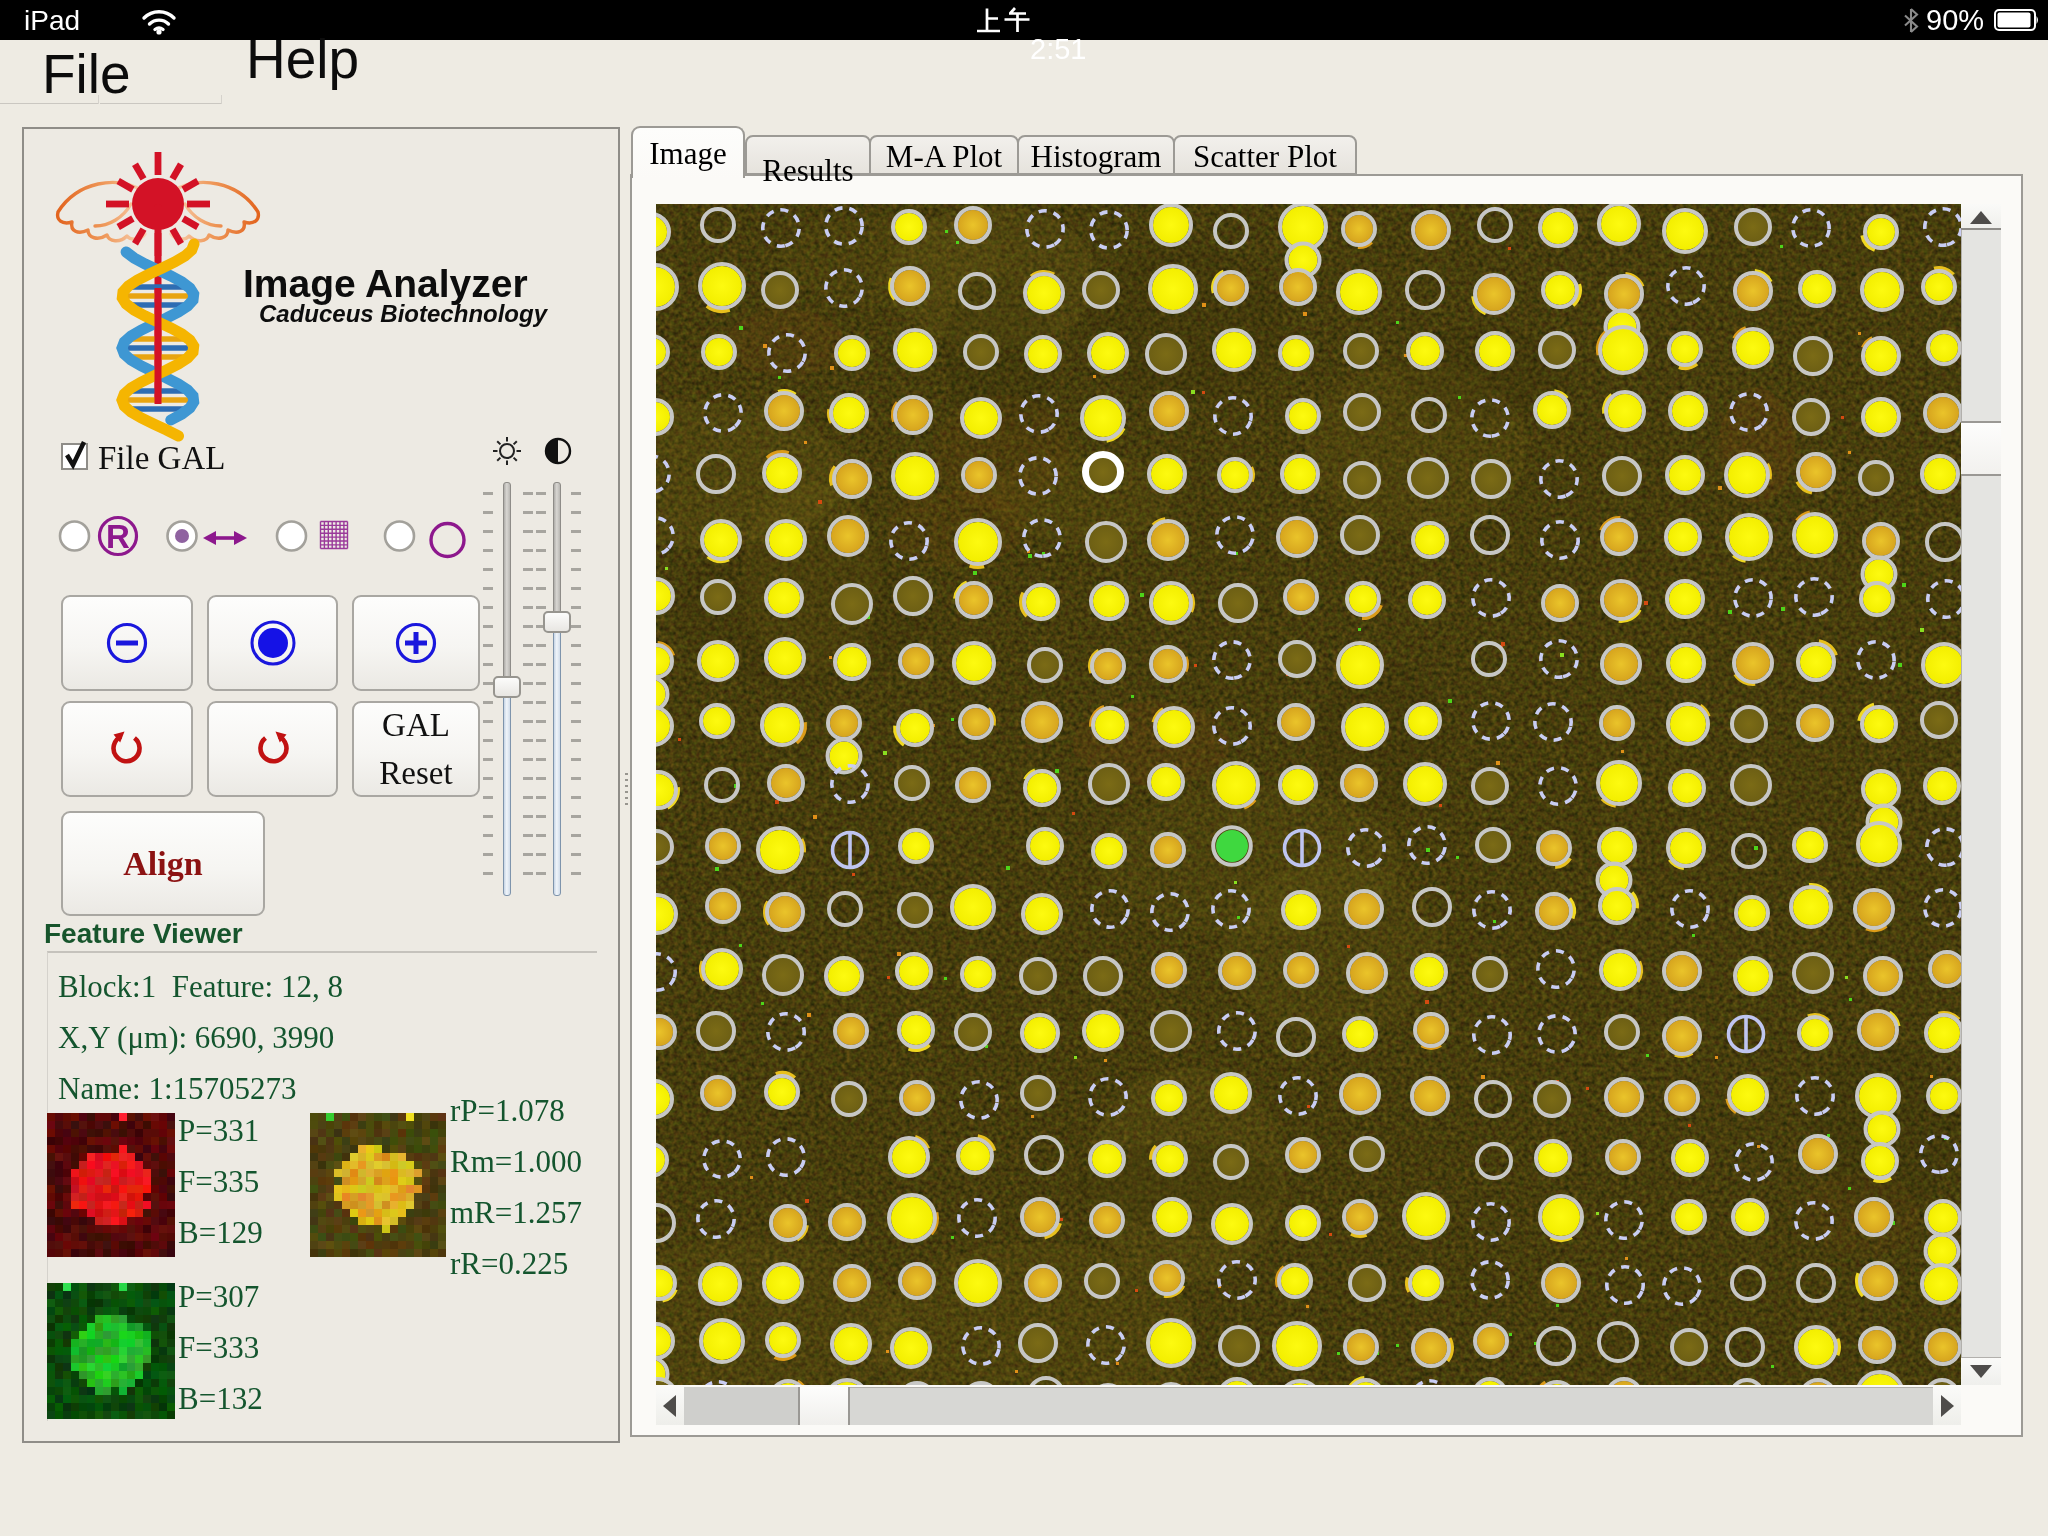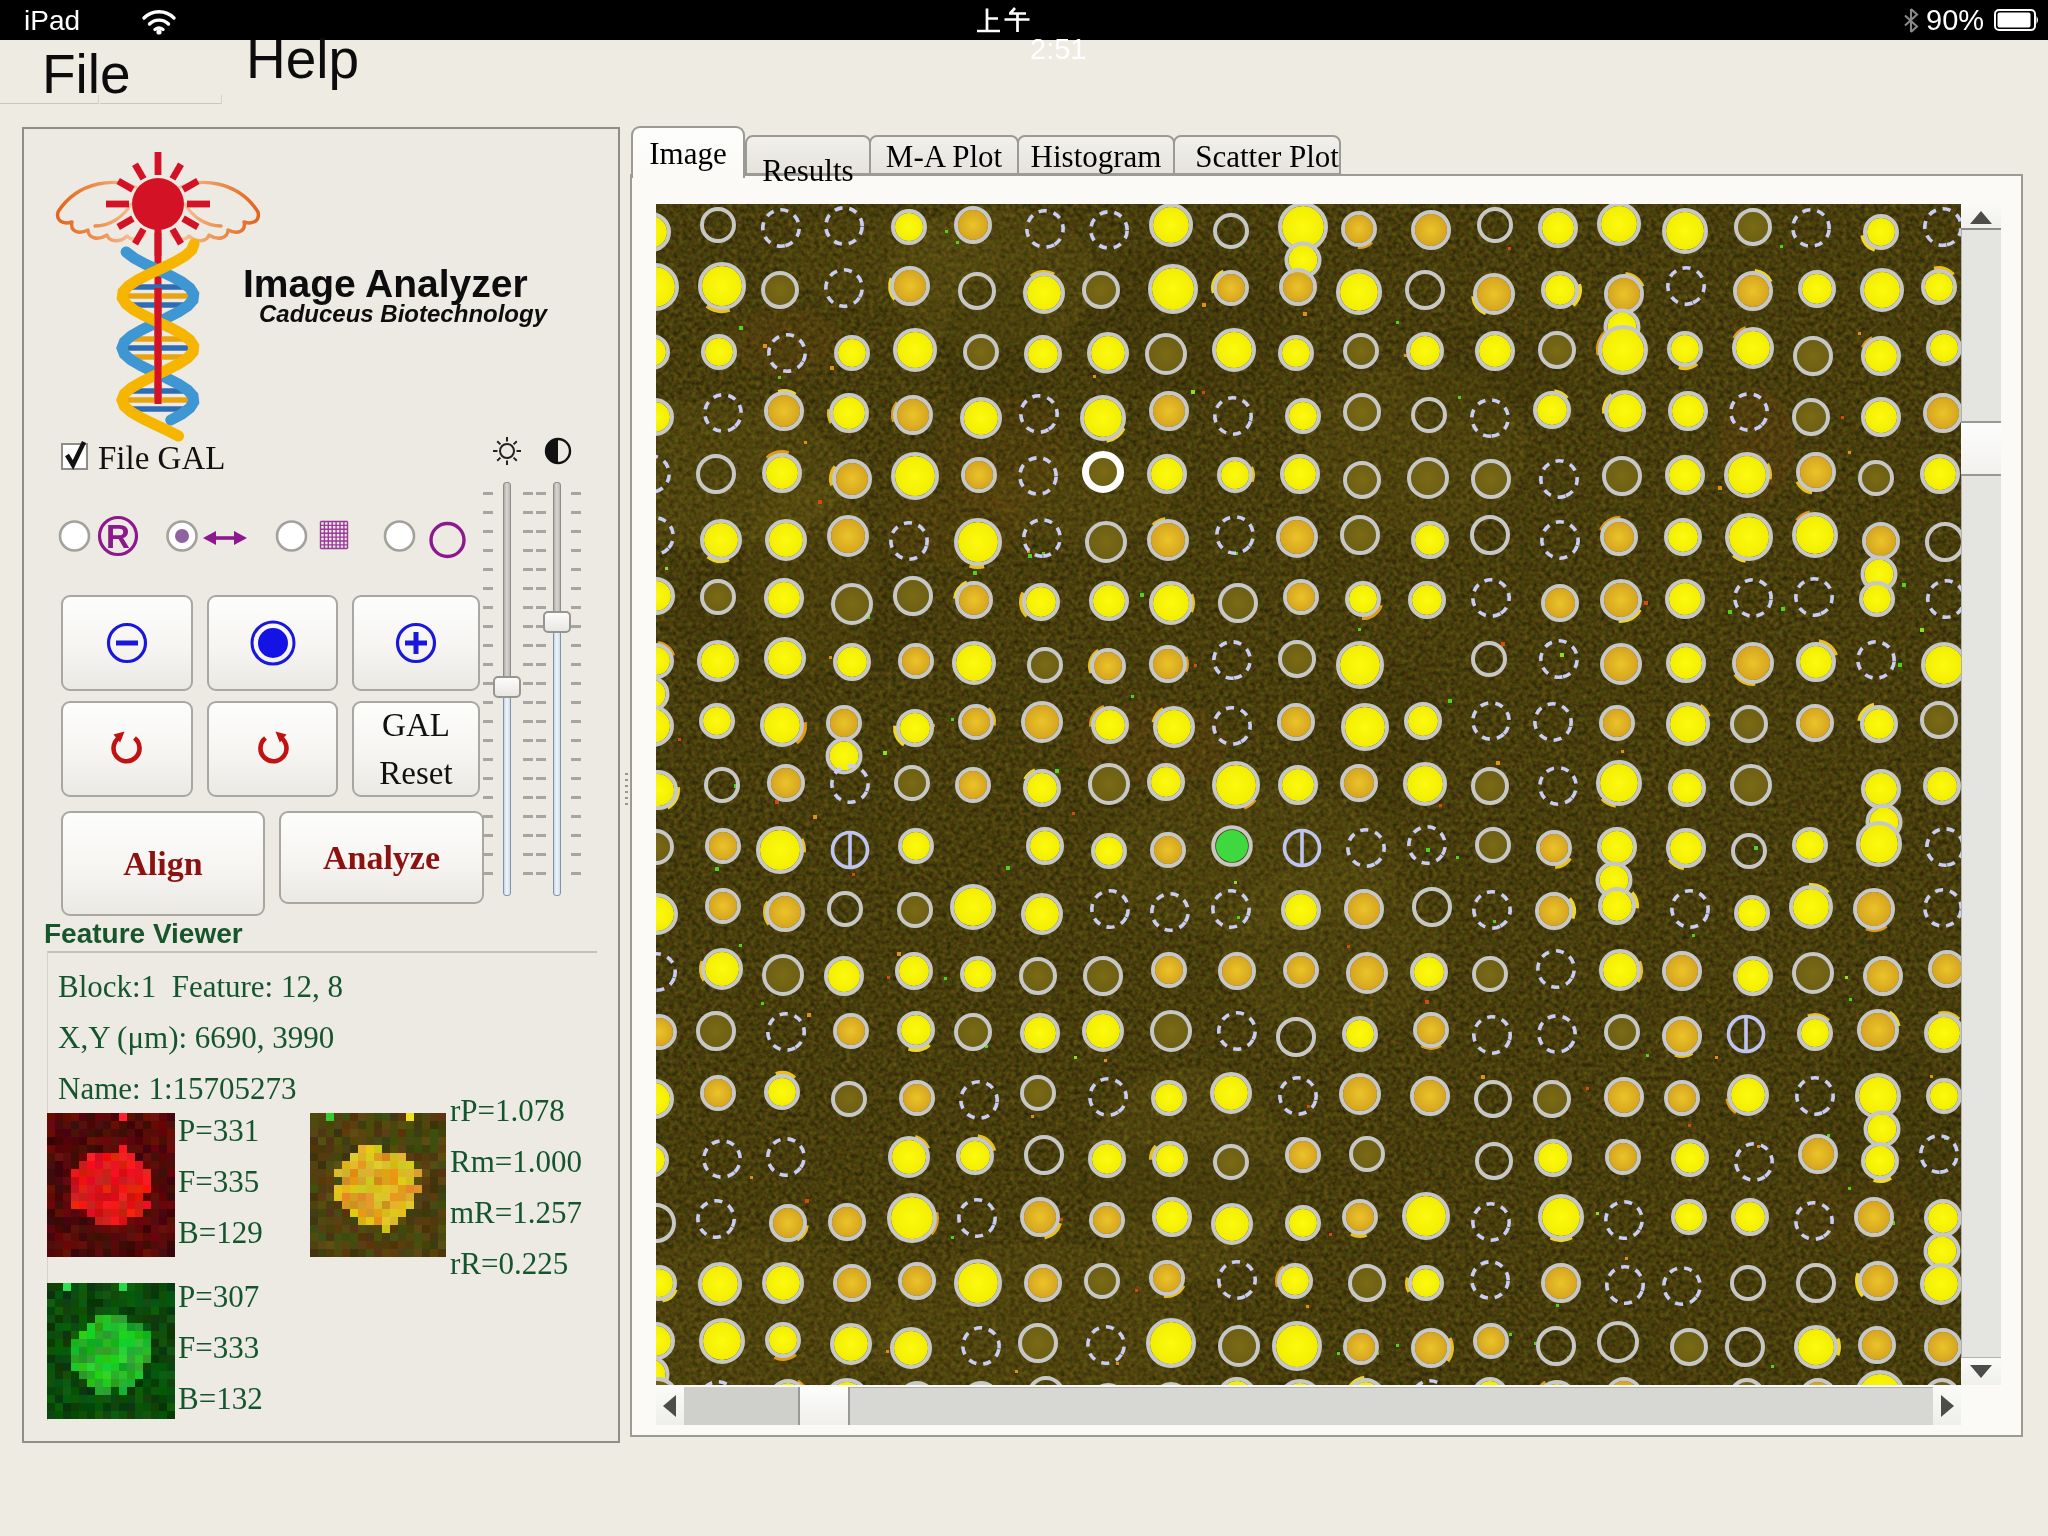--- a/index.html
+++ b/index.html
@@ -177,21 +177,20 @@
       </svg>
 </div>
 <div class="btn" style="left:207px;top:701px;width:131px;height:96px;">
   <svg width="40" height="40" viewBox="0 0 40 40">
         <path d="M12.5 9 A 13 13 0 1 0 26 7.5" fill="none" stroke="#c11212" stroke-width="4.6"></path>
         <path d="M26.8 13.5 L 22.5 2.5 L 33.5 5.5 Z" fill="#c11212"></path>
       </svg>
 </div>
 <div class="btn serif" style="left:352px;top:701px;width:128px;height:96px;font-size:33px;color:#111;line-height:48px;text-align:center;">GAL<br>Reset</div>
 <div class="btn serif" style="left:61px;top:811px;width:204px;height:105px;font-size:34px;font-weight:bold;color:#8c1212;">Align</div>
-<div class="btn serif" style="left:279px;top:811px;width:205px;height:93px;font-size:34px;font-weight:bold;color:#8c1212;">Analyze</div>
 
 <div class="tick" style="left:483px;top:492px;height:390px;"></div>
 <div class="tick" style="left:523px;top:492px;height:390px;"></div>
 <div class="tick" style="left:536px;top:492px;height:390px;"></div>
 <div class="tick" style="left:571px;top:492px;height:390px;"></div>
 
 <div class="abs" style="left:503px;top:482px;width:8px;height:200px;background:linear-gradient(90deg,#aeaca8,#d8d6d2 45%,#b8b6b2);border:1px solid #8e8c88;border-radius:3px;"></div>
 <div class="abs" style="left:503px;top:682px;width:8px;height:214px;background:linear-gradient(90deg,#c6d4e4,#f0f5fa 45%,#d0dcea);border:1px solid #7e94ac;border-radius:3px;"></div>
 <div class="abs" style="left:493px;top:676px;width:28px;height:22px;background:linear-gradient(180deg,#fcfcfb,#e8e6e2);border:2px solid #97958f;border-radius:5px;"></div>
 
@@ -1090,21 +1089,21 @@
 <div class="abs grn" style="left:450px;top:1093px;">rP=1.078</div>
 <div class="abs grn" style="left:450px;top:1144px;">Rm=1.000</div>
 <div class="abs grn" style="left:450px;top:1195px;">mR=1.257</div>
 <div class="abs grn" style="left:450px;top:1246px;">rR=0.225</div>
 
 <div class="abs" style="left:630px;top:174px;width:1393px;height:1263px;background:#fbfaf7;border:2px solid #9c9a95;"></div>
 
 <div class="abs serif" style="left:745px;top:135px;width:126px;height:40px;background:linear-gradient(180deg,#f2f0ec,#e6e3dd);border:2px solid #9c9a95;border-radius:8px 8px 0 0;font-size:31px;text-align:center;padding-top:16px;">Results</div>
 <div class="abs serif" style="left:869px;top:135px;width:150px;height:40px;background:linear-gradient(180deg,#f2f0ec,#e6e3dd);border:2px solid #9c9a95;border-radius:8px 8px 0 0;font-size:31px;text-align:center;padding-top:2px;">M-A Plot</div>
 <div class="abs serif" style="left:1017px;top:135px;width:158px;height:40px;background:linear-gradient(180deg,#f2f0ec,#e6e3dd);border:2px solid #9c9a95;border-radius:8px 8px 0 0;font-size:31px;text-align:center;padding-top:2px;">Histogram</div>
-<div class="abs serif" style="left:1173px;top:135px;width:168px;height:40px;background:linear-gradient(180deg,#f2f0ec,#e6e3dd);border:2px solid #9c9a95;border-radius:8px 8px 0 0;font-size:31px;text-align:right;padding-top:2px;">Scatter Plot</div>
+<div class="abs serif" style="left:1173px;top:135px;width:184px;height:40px;background:linear-gradient(180deg,#f2f0ec,#e6e3dd);border:2px solid #9c9a95;border-radius:8px 8px 0 0;font-size:31px;text-align:center;padding-top:2px;">Scatter Plot</div>
 <div class="abs serif" style="left:631px;top:126px;width:114px;height:52px;background:linear-gradient(180deg,#fdfdfb,#fbfaf7);border:2px solid #9c9a95;border-bottom:none;border-radius:9px 9px 0 0;font-size:31px;text-align:center;padding-top:8px;">Image</div>
 
 <svg class="abs" style="left:656px;top:204px" width="1305" height="1181" viewBox="0 0 1305 1181">
   <defs>
     <radialGradient id="gy">
           <stop offset="0" stop-color="#fdfa10"></stop>
           <stop offset="1" stop-color="#f3ee00"></stop>
         </radialGradient>
     <radialGradient id="go">
           <stop offset="0" stop-color="#eac42a"></stop>

